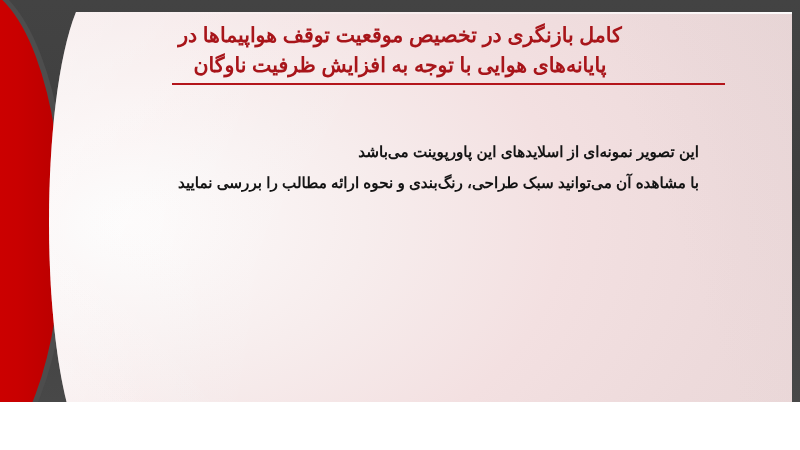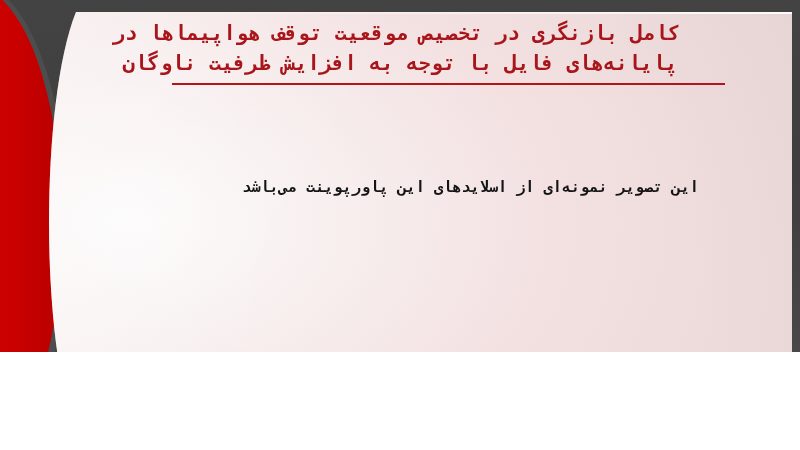--- a/index.html
+++ b/index.html
@@ -1,24 +1,24 @@
 <!DOCTYPE html>
 <html lang="fa" dir="rtl"><head>
 <meta charset="utf-8">
 <title>Slide</title>
 <style>
   html,body{margin:0;padding:0;background:#ffffff;}
   *{box-sizing:border-box;}
 
   #slide{
     position:relative;
-    width:800px;height:352px;
+    width:800px;height:402px;
     overflow:hidden;
     background:#737373;
-    font-family:Liberation Mono, monospace;
+    font-family:Liberation Sans, sans-serif;
   }
 
   
   .frame-bg{
     position:absolute;inset:0;
     background:linear-gradient(180deg,#434343 0%,#3e3e3e 50%,#484848 100%);
   }
 
   
   .red-lens{
@@ -111,21 +111,21 @@
     direction:rtl;
     text-align:right;
   }
   .body-line{
     color:#141414;
     font-size:15.2px;
     font-weight:700;
     line-height:31px;
     white-space:nowrap;
   }
-  .body-line.l1{padding-right:0;margin-top:37px;}
+  .body-line.l1{padding-right:0;}
   .body-line.l2{padding-right:0;}
   .body-line.l3{padding-right:0;}
 </style>
 </head>
 <body>
 
 <div id="slide">
 
   <div class="frame-bg"></div>
 
@@ -139,25 +139,26 @@
     <div class="band b4"></div>
     <div class="band b5"></div>
     <div class="band b6"></div>
     <div class="band b7"></div>
     <div class="panel-hi"></div>
 
     <div class="content">
 
       <div class="title-block">
         <div class="title-line">کامل بازنگری در تخصیص موقعیت توقف هواپیماها در</div>
-        <div class="title-line">پایانه‌های فایل با توجه به افزایش ظرفیت ناوگان</div>
+        <div class="title-line">پایانه‌های هوایی با توجه به افزایش ظرفیت ناوگان</div>
       </div>
 
       <div class="title-rule"></div>
 
       <div class="body-block">
         <div class="body-line l1">این تصویر نمونه‌ای از اسلایدهای این پاورپوینت می‌باشد</div>
+        <div class="body-line l2">با مشاهده آن می‌توانید سبک طراحی، رنگ‌بندی و نحوه ارائه مطالب را بررسی نمایید</div>
       </div>
 
     </div>
   </div>
 
 </div>
 
 </body></html>

